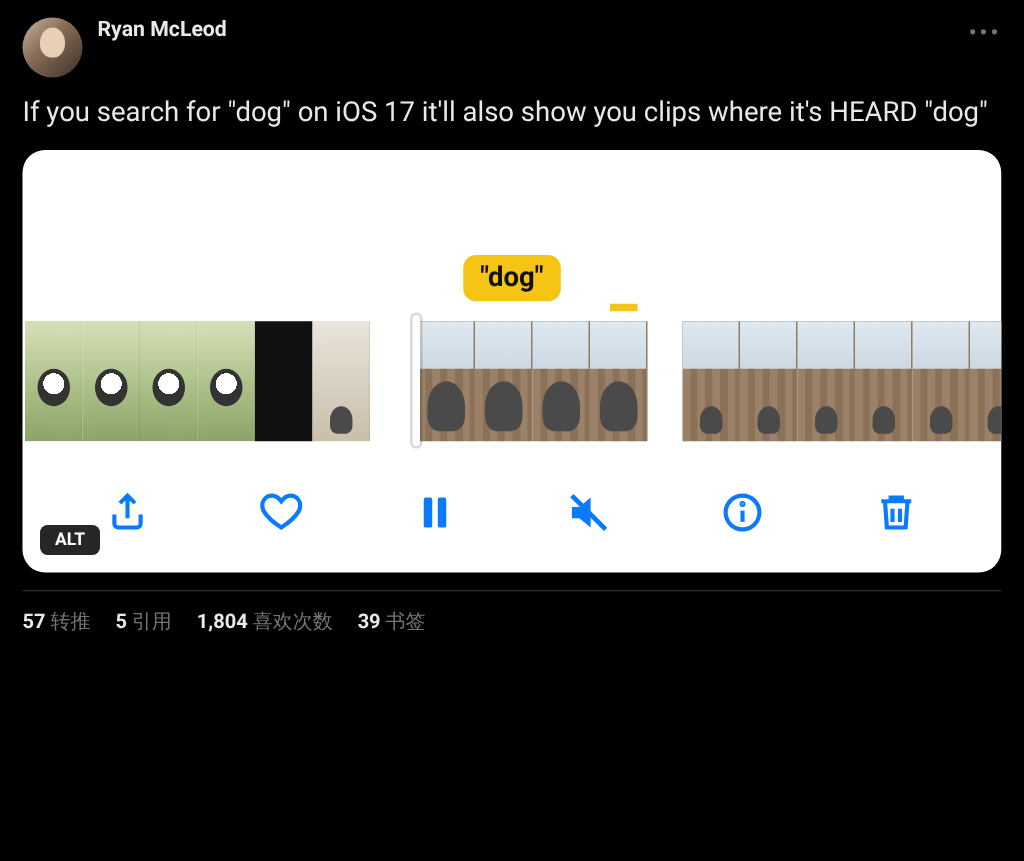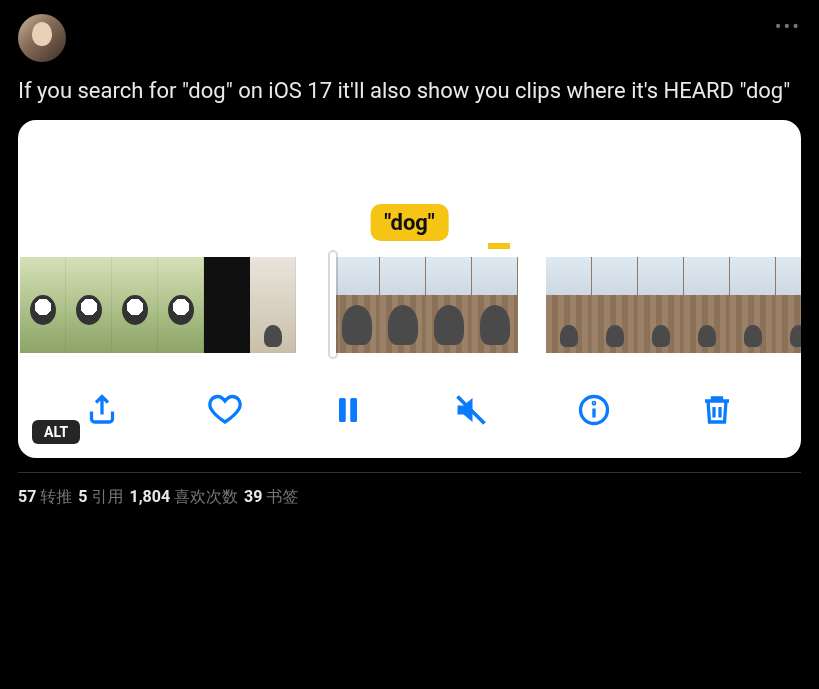--- a/index.html
+++ b/index.html
@@ -187,36 +187,37 @@
     color: #71767b;
   }
   .meta .views-num { color: #e7e9ea; font-weight: 700; }
   .divider {
     margin-top: 14px;
     border: none;
     border-top: 1px solid #2f3336;
   }
   .stats {
     display: flex;
-    gap: 6px;
+    gap: 20px;
     padding: 14px 0;
     font-size: 16px;
     color: #71767b;
     align-items: center;
   }
   .stats .num { color: #e7e9ea; font-weight: 700; }
 </style>
 </head>
 <body>
 
 <div class="tweet">
 
   <div class="header">
     <div class="avatar"></div>
     <div class="names">
+      <div class="display-name">Ryan McLeod</div>
     </div>
     <div class="more">•••</div>
   </div>
 
   <div class="text">If you search for "dog" on iOS 17 it'll also show you clips where it's HEARD "dog"</div>
 
 
   <div class="card">
     <div class="card-inner">
 

